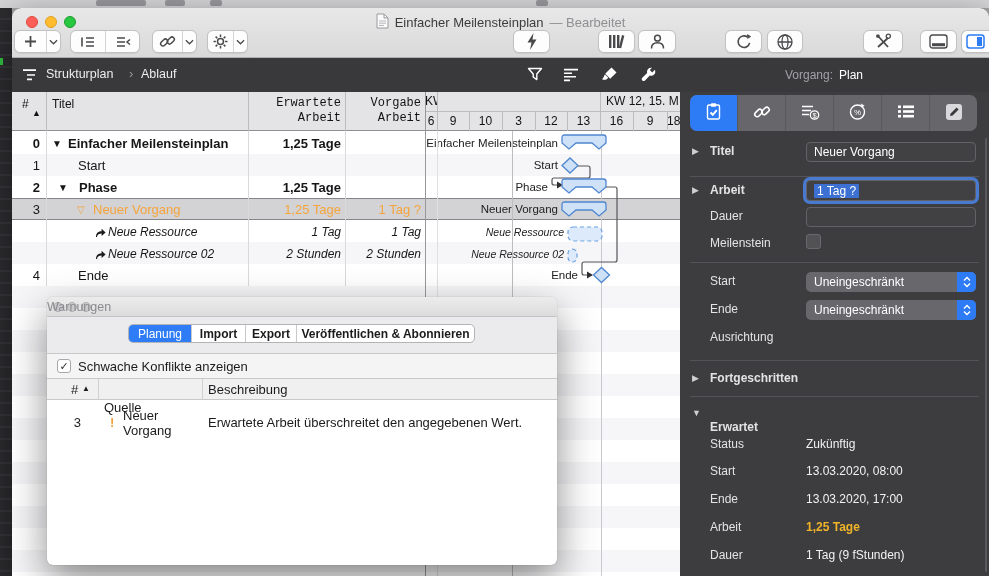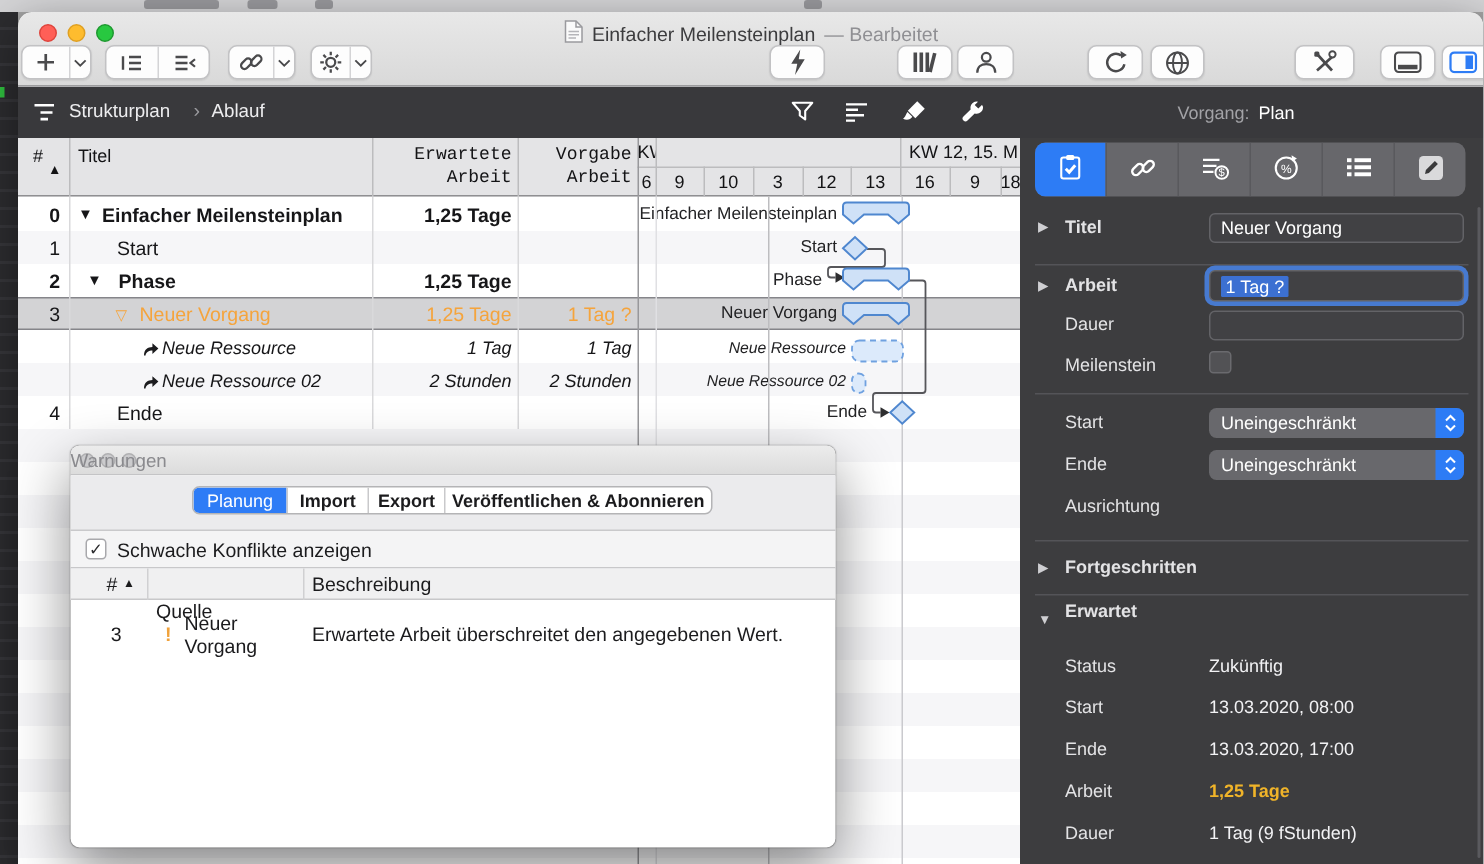--- a/index.html
+++ b/index.html
@@ -528,21 +528,21 @@
           </div>
 
         <span class="ilabel" style="top:238px">Ausrichtung</span>
 
         <div class="idiv" style="top:268px"></div>
         <span class="idis" style="top:281px">▶</span>
         <span class="ilabel b" style="top:279px">Fortgeschritten</span>
 
         <div class="idiv" style="top:304px"></div>
         <span class="idis" style="top:316px">▼</span>
-        <span class="ilabel b" style="top:308px">Erwartet</span>
+        <span class="ilabel b" style="top:328px">Erwartet</span>
 
         <span class="ilabel" style="top:345px">Status</span>
         <span class="ival" style="top:345px">Zukünftig</span>
         <span class="ilabel" style="top:372px">Start</span>
         <span class="ival" style="top:372px">13.03.2020, 08:00</span>
         <span class="ilabel" style="top:400px">Ende</span>
         <span class="ival" style="top:400px">13.03.2020, 17:00</span>
         <span class="ilabel" style="top:428px">Arbeit</span>
         <span class="ival orange b" style="top:428px;color:#f0b429">1,25 Tage</span>
         <span class="ilabel" style="top:456px">Dauer</span>

